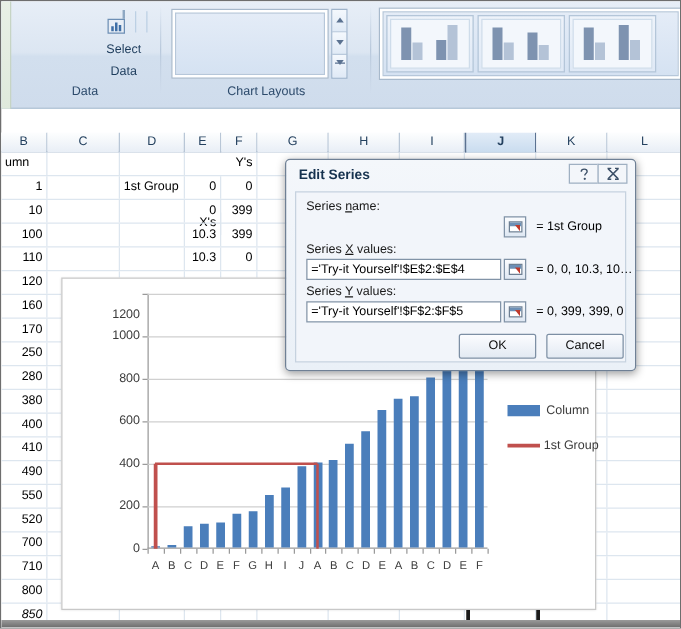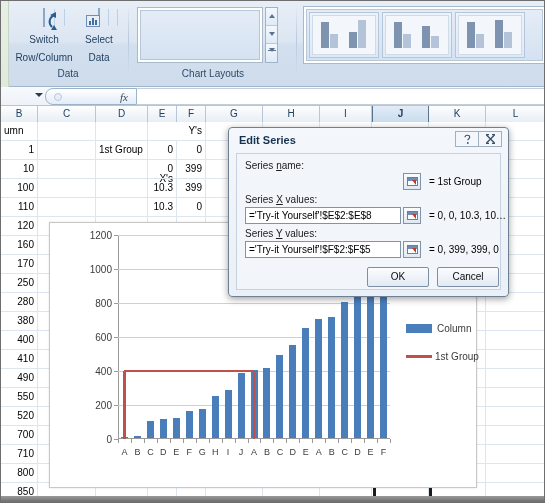--- a/index.html
+++ b/index.html
@@ -260,36 +260,20 @@
 </style>
 </head>
 <body>
 
 <div id="app">
 
   <div class="ribbon">
     <div class="rib-left-edge"></div>
 
     <div class="rib-group" style="left:8px; width:118px;">
-      <div class="rib-btn" style="left:6px; top:8px; width:58px;">
-        <span class="ico-wrap">
-          <span class="gridicon">
-            <span class="hdr"></span>
-            <span class="vl" style="left:10px;"></span><span class="vl" style="left:20px;"></span>
-            <span class="hl" style="top:13px;"></span><span class="hl" style="top:20px;"></span>
-            <svg width="30" height="26" viewBox="0 0 30 26" style="position:absolute;left:0;top:0;">
-              <path d="M8 18 C4 14 5 8 11 6" stroke="#2a5d8f" stroke-width="2" fill="none"></path>
-              <path d="M12 3 L12 9 L6 6 Z" fill="#2a5d8f"></path>
-              <path d="M7 21 L13 21 L10 16 Z" fill="#2a5d8f"></path>
-            </svg>
-          </span>
-        </span>
-        <span class="lbl">Switch</span><br>
-        <span class="lbl">Row/Column</span>
-      </div>
 
       <div class="rib-btn" style="left:68px; top:8px; width:44px;">
         <span class="ico-wrap">
           <span class="gridicon" style="width:28px;">
             <span class="hdr"></span>
             <span class="vl" style="left:9px;"></span><span class="vl" style="left:18px;"></span>
             <span class="hl" style="top:13px;"></span><span class="hl" style="top:20px;"></span>
             <span style="position:absolute;right:-1px;bottom:-1px;width:14px;height:12px;background:#e8eef6;border:1px solid #6d8fb5;">
               <span style="position:absolute;left:2px;bottom:1px;width:2px;height:4px;background:#3f6fa6;"></span>
               <span style="position:absolute;left:5px;bottom:1px;width:2px;height:7px;background:#3f6fa6;"></span>
@@ -350,28 +334,20 @@
               <span class="sbar" style="left:17px;width:8px;height:14px;background:#b4c3d7;"></span>
               <span class="sbar" style="left:36px;width:8px;height:28px;background:#7e93b0;"></span>
               <span class="sbar" style="left:45px;width:8px;height:16px;background:#b4c3d7;"></span>
             </div>
           </div>
         </div>
       </div>
     </div>
   </div>
 
-  <div class="fbar">
-    <div class="namebox-caret"></div>
-    <div class="fx-btn">
-      <span class="fx-circle"></span>
-      <span class="fx-text">fx</span>
-    </div>
-    <div class="fbar-input"></div>
-  </div>
 
   <div class="sheet">
     <div class="colhdr" id="colhdr">
         <div class="ch" style="left: 0px; width: 37px;">B</div>
         <div class="ch" style="left: 37px; width: 58px;">C</div>
         <div class="ch" style="left: 95px; width: 52px;">D</div>
         <div class="ch" style="left: 147px; width: 29px;">E</div>
         <div class="ch" style="left: 176px; width: 29px;">F</div>
         <div class="ch" style="left: 205px; width: 57px;">G</div>
         <div class="ch" style="left: 262px; width: 57px;">H</div>
@@ -622,21 +598,21 @@
           <div class="gcell num" style="left: 147px; width: 29px;"></div>
           <div class="gcell num" style="left: 176px; width: 29px;"></div>
           <div class="gcell" style="left: 205px; width: 57px;"></div>
           <div class="gcell" style="left: 262px; width: 57px;"></div>
           <div class="gcell" style="left: 319px; width: 52px;"></div>
           <div class="gcell" style="left: 371px; width: 57px;"></div>
           <div class="gcell" style="left: 428px; width: 57px;"></div>
           <div class="gcell" style="left: 485px; width: 60px;"></div>
         </div>
         <div class="grow" style="top: 361px;">
-          <div class="gcell num" style="left: 0px; width: 37px;">850</div>
+          <div class="gcell num" style="left: 0px; width: 37px; font-style: italic;">850</div>
           <div class="gcell" style="left: 37px; width: 58px;"></div>
           <div class="gcell" style="left: 95px; width: 52px;"></div>
           <div class="gcell num" style="left: 147px; width: 29px;"></div>
           <div class="gcell num" style="left: 176px; width: 29px;"></div>
           <div class="gcell" style="left: 205px; width: 57px;"></div>
           <div class="gcell" style="left: 262px; width: 57px;"></div>
           <div class="gcell" style="left: 319px; width: 52px;"></div>
           <div class="gcell" style="left: 371px; width: 57px;"></div>
           <div class="gcell" style="left: 428px; width: 57px;"></div>
           <div class="gcell" style="left: 485px; width: 60px;"></div>
@@ -673,21 +649,21 @@
         <div class="ytick" style="top: 102px;"></div>
         <div class="yaxis-lbl" style="top: 102px;">600</div>
         <div class="gline" style="top: 68px;"></div>
         <div class="ytick" style="top: 68px;"></div>
         <div class="yaxis-lbl" style="top: 68px;">800</div>
         <div class="gline" style="top: 34px;"></div>
         <div class="ytick" style="top: 34px;"></div>
         <div class="yaxis-lbl" style="top: 34px;">1000</div>
         <div class="gline" style="top: 0px;"></div>
         <div class="ytick" style="top: 0px;"></div>
-        <div class="yaxis-lbl" style="top: 0px; text-align: right;">1200</div>
+        <div class="yaxis-lbl" style="top: 17px; text-align: right;">1200</div>
         <div class="bar" style="background: rgb(74, 126, 187); left: 2.97619px; height: 1px;"></div>
         <div class="xtick" style="left: 0px;"></div>
         <div class="xlbl" style="left: 6.47619px;">A</div>
         <div class="bar" style="background: rgb(74, 126, 187); left: 15.9286px; height: 1.7px;"></div>
         <div class="xtick" style="left: 12.9524px;"></div>
         <div class="xlbl" style="left: 19.4286px;">B</div>
         <div class="bar" style="background: rgb(74, 126, 187); left: 28.881px; height: 17px;"></div>
         <div class="xtick" style="left: 25.9048px;"></div>
         <div class="xlbl" style="left: 32.381px;">C</div>
         <div class="bar" style="background: rgb(74, 126, 187); left: 41.8333px; height: 18.7px;"></div>
@@ -783,21 +759,21 @@
       <div class="fld-label" style="left:8px; top:6px;">Series <u>n</u>ame:</div>
       <div class="picker" style="left:166px; top:19px;">
         <span class="pg">
             <span class="top"></span>
             <span class="parrow"></span>
           </span>
       </div>
       <div class="fld-eq" style="left:192px; top:22px;">= 1st Group</div>
 
       <div class="fld-label" style="left:8px; top:40px;">Series <u>X</u> values:</div>
-      <div class="fld-input" style="left:8px; top:53px; width:156px;">='Try-it Yourself'!$E$2:$E$8</div>
+      <div class="fld-input" style="left:8px; top:53px; width:156px;">='Try-it Yourself'!$E$2:$E$4</div>
       <div class="picker" style="left:166px; top:53px;">
         <span class="pg">
             <span class="top"></span>
             <span class="parrow"></span>
           </span>
       </div>
       <div class="fld-eq" style="left:192px; top:56px;">= 0, 0, 10.3, 10…</div>
 
       <div class="fld-label" style="left:8px; top:74px;">Series <u>Y</u> values:</div>
       <div class="fld-input" style="left:8px; top:87px; width:156px;">='Try-it Yourself'!$F$2:$F$5</div>

